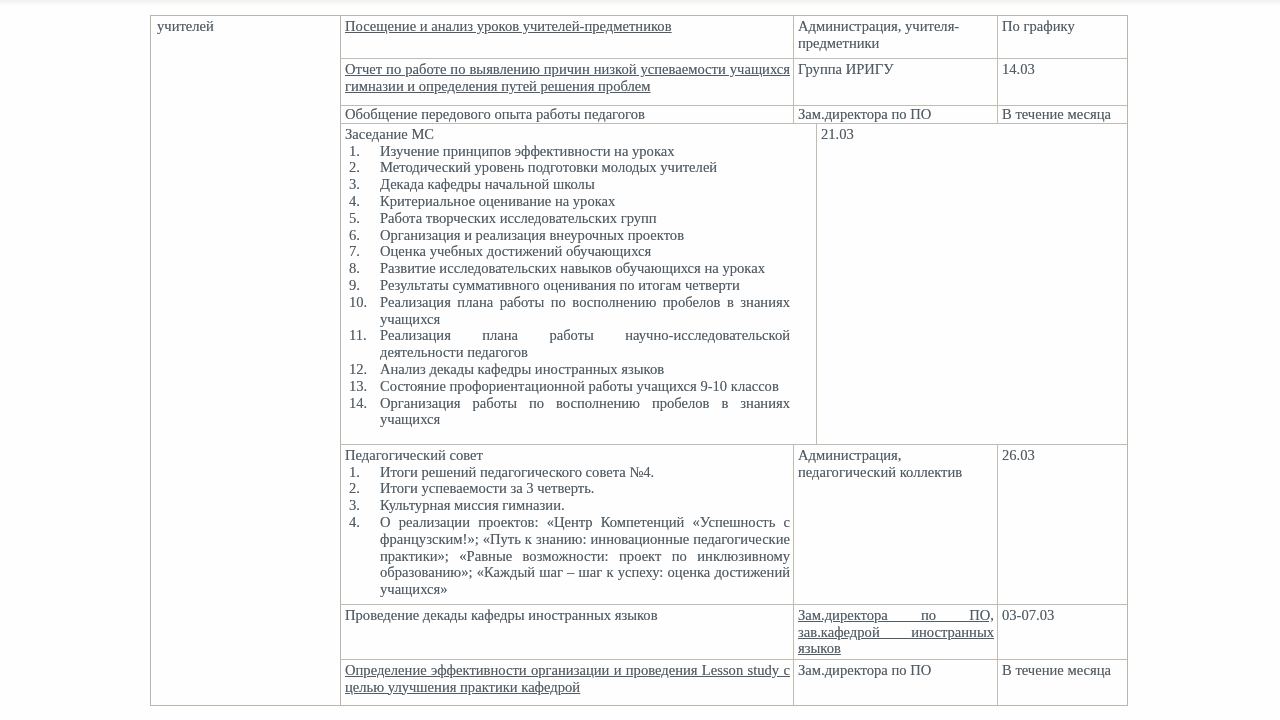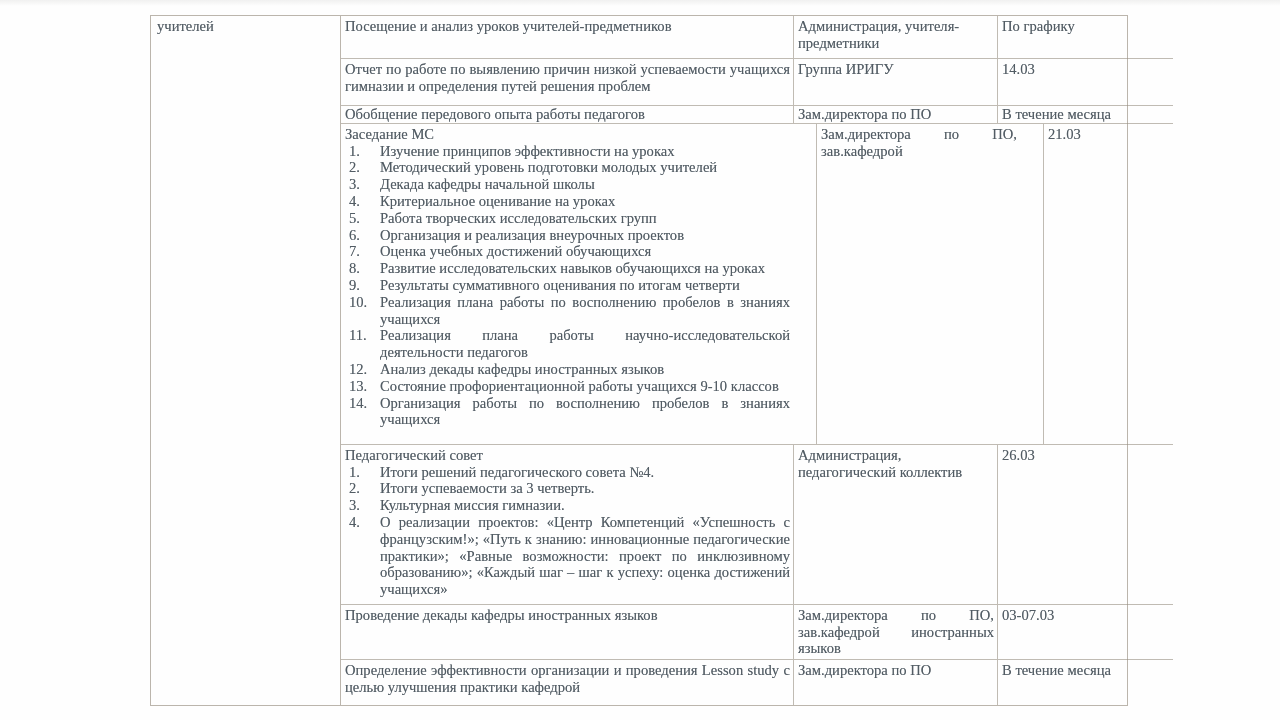--- a/index.html
+++ b/index.html
@@ -64,20 +64,21 @@
     padding: 2px 3px 1px 4px;
     overflow: hidden;
   }
   .c2 { width: 452px; flex: 0 0 452px; }
   .c3 { width: 204px; flex: 0 0 204px; border-left: 1px solid rgba(150,142,128,0.6); }
   .c4 { width: 130px; flex: 0 0 130px; border-left: 1px solid rgba(150,142,128,0.6); }
   .just {
     text-align: justify;
     -moz-text-align-last: left;
     text-align-last: left;
+    text-decoration: underline;
   }
   .thin .cell { padding-top: 0; padding-bottom: 0; }
   .num-list {
     margin: 0;
     padding: 0;
     list-style: none;
     counter-reset: n;
   }
   .num-list li {
     counter-increment: n;
@@ -145,21 +146,20 @@
             <li>Оценка учебных достижений обучающихся</li>
             <li>Развитие исследовательских навыков обучающихся на уроках</li>
             <li>Результаты суммативного оценивания по итогам четверти</li>
             <li>Реализация плана работы по восполнению пробелов в знаниях учащихся</li>
             <li>Реализация плана работы научно-исследовательской деятельности педагогов</li>
             <li>Анализ декады кафедры иностранных языков</li>
             <li>Состояние профориентационной работы учащихся 9-10 классов</li>
             <li>Организация работы по восполнению пробелов в знаниях учащихся</li>
           </ol>
         </div>
-        <div class="cell c3 just">Зам.директора по ПО, зав.кафедрой</div>
         <div class="cell c4">21.03</div>
       </div>
 
       <div class="t-row r5">
         <div class="cell c2">
           <div>Педагогический совет</div>
           <ol class="num-list">
             <li>Итоги решений педагогического совета №4.</li>
             <li>Итоги успеваемости за 3 четверть.</li>
             <li>Культурная миссия гимназии.</li>

